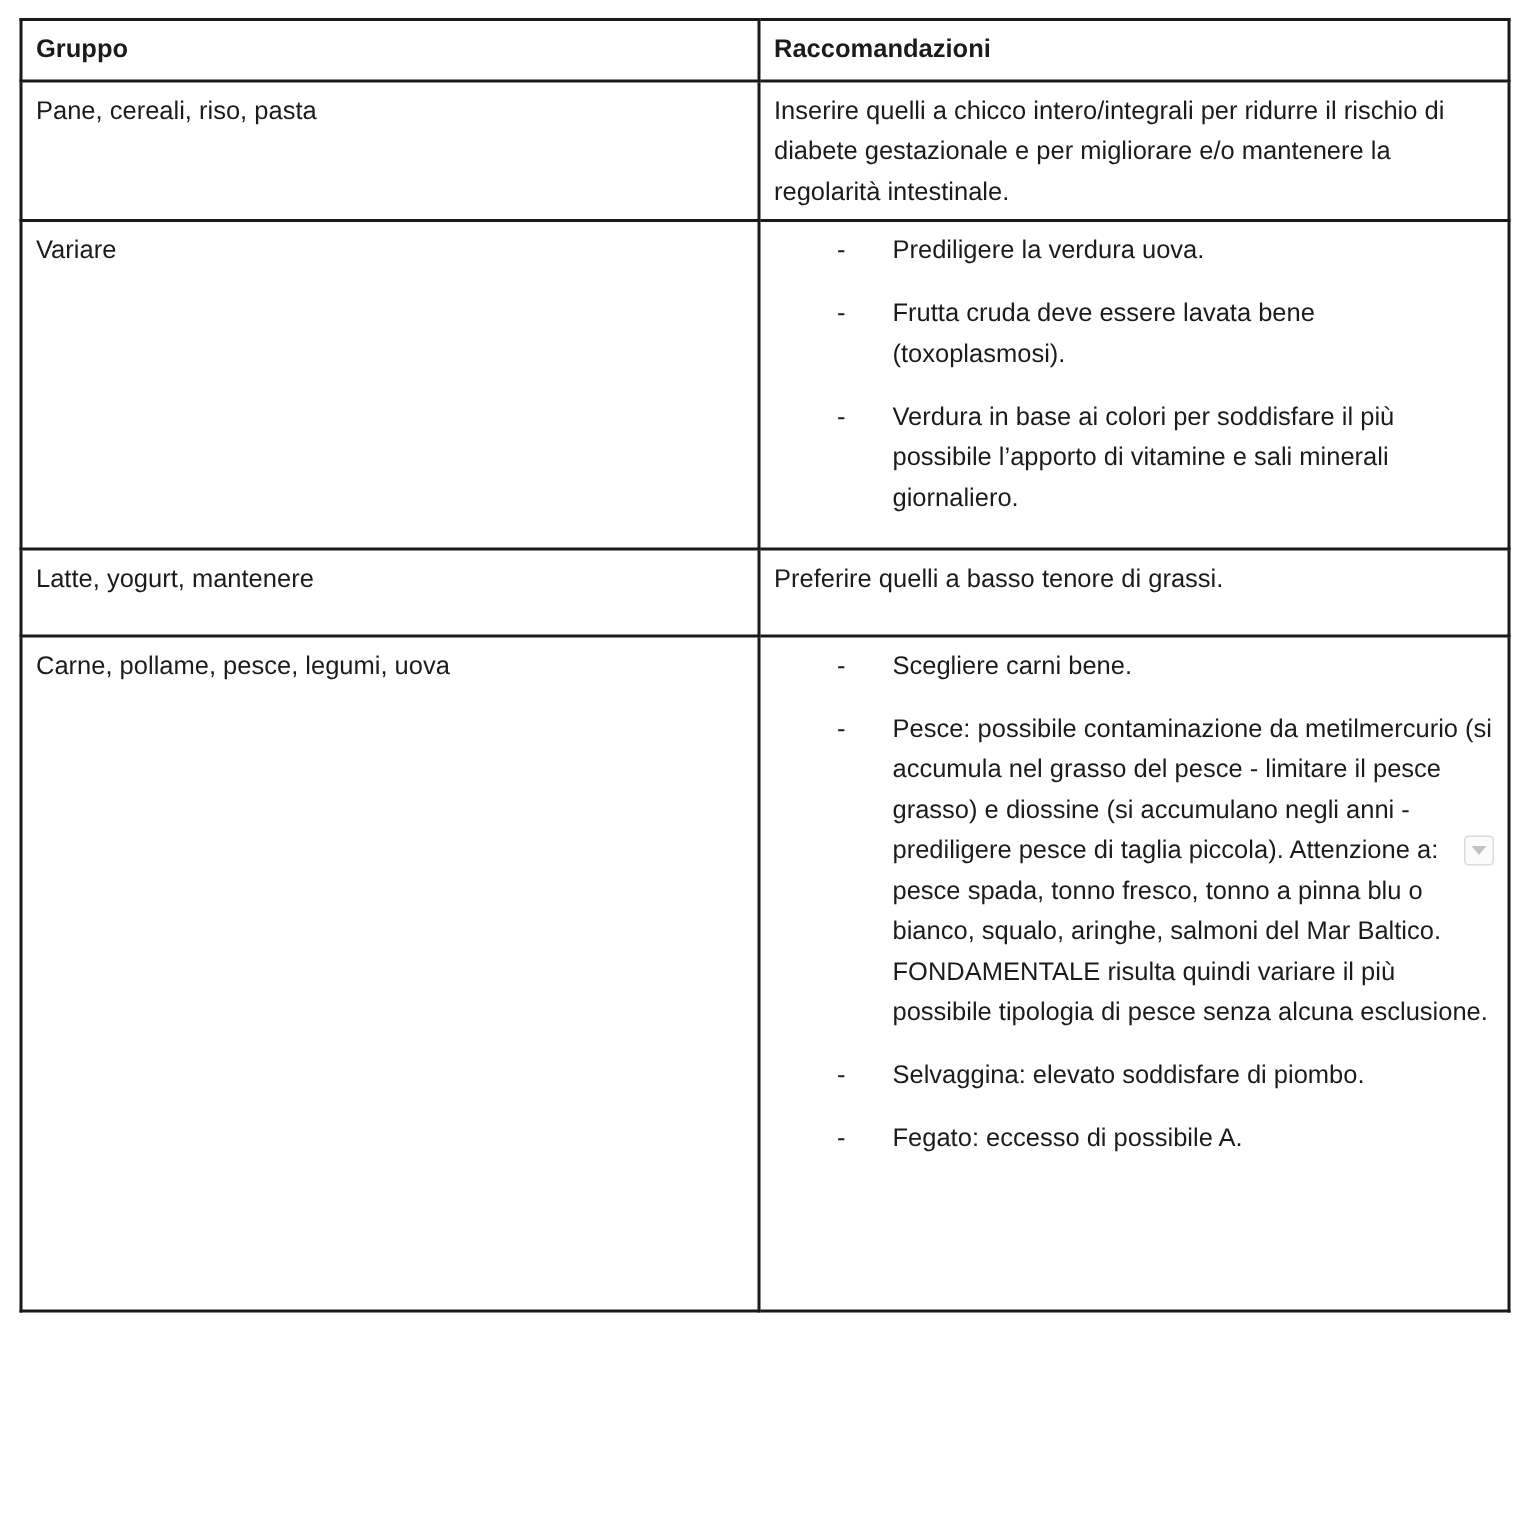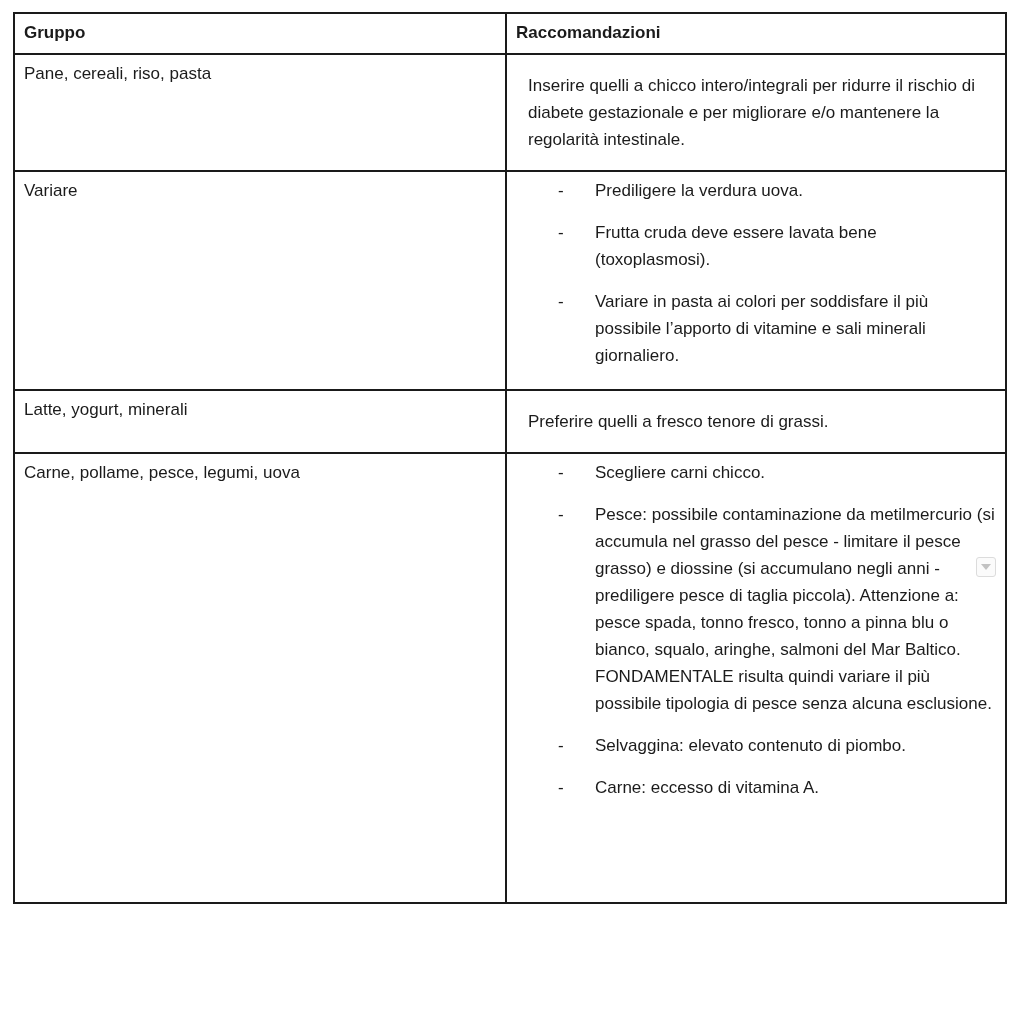--- a/index.html
+++ b/index.html
@@ -36,21 +36,21 @@
     font-weight: 400;
     overflow: hidden;
   }
   .doc-table th { font-weight: 700; }
   tr.hdr  { height: 41px; margin-left: 28px; }
   tr.r1   { height: 72px; }
   tr.r2   { height: 211px; }
   tr.r3   { height: 134px; }
   tr.r4   { height: 58px; }
   tr.r5   { height: 450px; }
-  .para { margin: 12px; }
+  .para { margin: 0; }
   .bullets { padding-left: 42px; }
   .bullet {
     display: flex;
     margin-bottom: 15px;
   }
   .bullet .dash {
     flex: none;
     width: 37px;
   }
   .bullet .btext { flex: 1; }
@@ -108,53 +108,53 @@
             <div class="bullet">
               <span class="dash">-</span>
               <span class="btext">Prediligere la verdura uova.</span>
             </div>
             <div class="bullet">
               <span class="dash">-</span>
               <span class="btext">Frutta cruda deve essere lavata bene (toxoplasmosi).</span>
             </div>
             <div class="bullet">
               <span class="dash">-</span>
-              <span class="btext">Variare in pasta ai colori per soddisfare il più possibile l’apporto di vitamine e sali minerali giornaliero.</span>
+              <span class="btext">Verdura in base ai colori per soddisfare il più possibile l’apporto di vitamine e sali minerali giornaliero.</span>
             </div>
           </div>
         </td>
       </tr>
 
 
       <tr class="r4">
-        <td>Latte, yogurt, minerali</td>
+        <td>Latte, yogurt, mantenere</td>
         <td>
-          <p class="para">Preferire quelli a fresco tenore di grassi.</p>
+          <p class="para">Preferire quelli a basso tenore di grassi.</p>
         </td>
       </tr>
 
       <tr class="r5">
         <td>Carne, pollame, pesce, legumi, uova</td>
         <td>
           <div class="bullets">
             <div class="bullet">
               <span class="dash">-</span>
-              <span class="btext">Scegliere carni chicco.</span>
+              <span class="btext">Scegliere carni bene.</span>
             </div>
             <div class="bullet">
               <span class="dash">-</span>
               <span class="btext">Pesce: possibile contaminazione da metilmercurio (si accumula nel grasso del pesce - limitare il pesce grasso) e diossine (si accumulano negli anni - prediligere pesce di taglia piccola). Attenzione a: pesce spada, tonno fresco, tonno a pinna blu o bianco, squalo, aringhe, salmoni del Mar Baltico. FONDAMENTALE risulta quindi variare il più possibile tipologia di pesce senza alcuna esclusione.</span>
             </div>
             <div class="bullet">
               <span class="dash">-</span>
-              <span class="btext">Selvaggina: elevato contenuto di piombo.</span>
+              <span class="btext">Selvaggina: elevato soddisfare di piombo.</span>
             </div>
             <div class="bullet">
               <span class="dash">-</span>
-              <span class="btext">Carne: eccesso di vitamina A.</span>
+              <span class="btext">Fegato: eccesso di possibile A.</span>
             </div>
           </div>
         </td>
       </tr>
     </tbody>
   </table>
 
   <div class="float-btn">
     <span class="tri-down"></span>
   </div>

